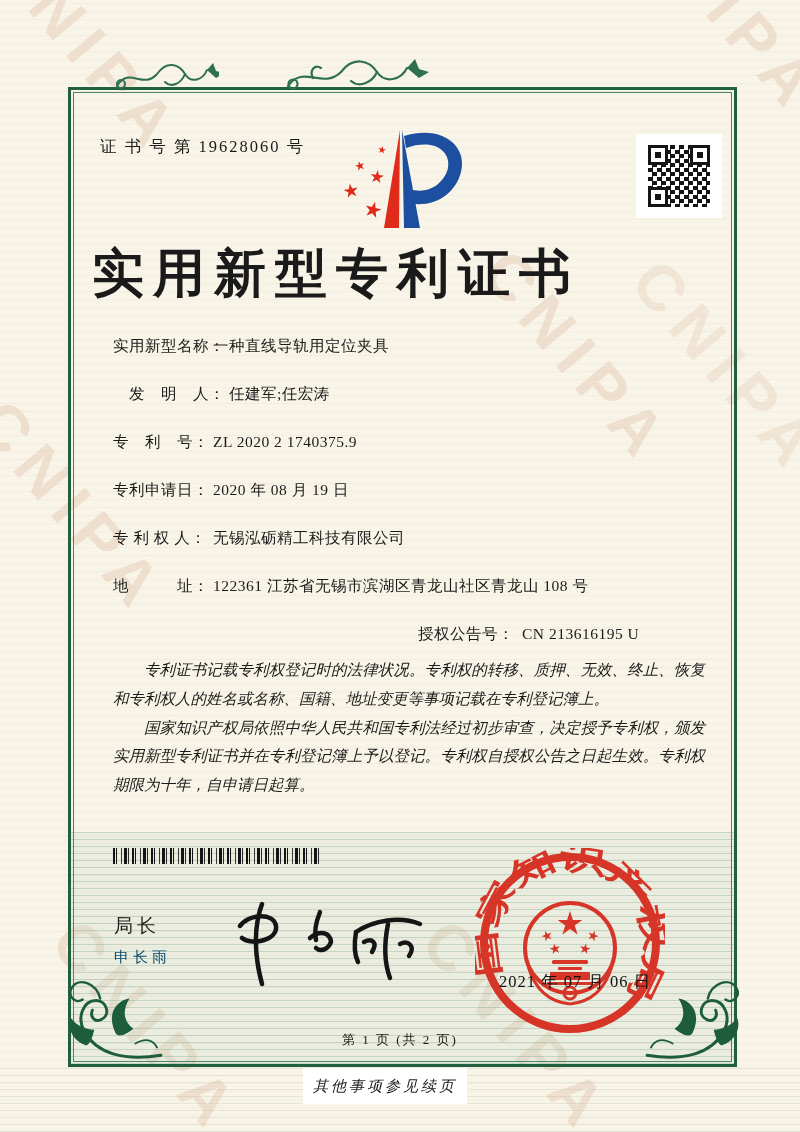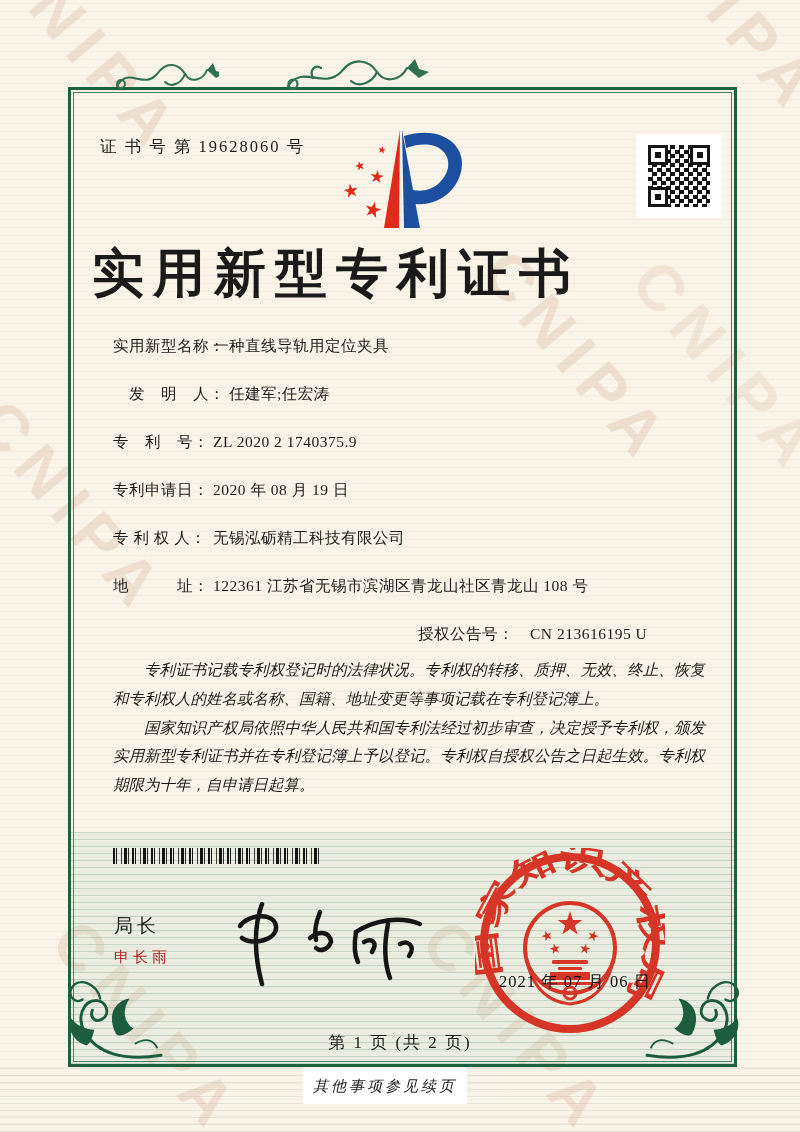--- a/index.html
+++ b/index.html
@@ -59,42 +59,42 @@
     position:absolute; left:0; top:239px; width:672px; text-align:center;
     font-size:52px; font-weight:bold; letter-spacing:9px; z-index:5;
   }
   
   .row{position:absolute; left:113px; white-space:nowrap; font-size:15.5px; z-index:5;}
   .flabel{display:inline-block; width:100px; letter-spacing:0.5px;}
   .fvalue{letter-spacing:0.5px;}
   .r1{top:336px;} .r2{top:384px;margin-left:16px;} .r3{top:432px;} .r4{top:480px;}
   .r5{top:528px;} .r6{top:576px;} .r7{top:624px;}
   .grant-no{position:absolute; left:418px; top:624px; white-space:nowrap; font-size:15.5px; z-index:5;}
-  .grant-no .glabel{letter-spacing:0.5px; margin-right:16px;}
+  .grant-no .glabel{letter-spacing:0.5px; margin-right:8px;}
   
   .body-text{
     position:absolute; left:113px; top:656px; width:592px; z-index:5;
     font-size:15.5px; line-height:28.8px; font-style:italic; text-align:justify;
   }
   .body-text p{margin:0; text-indent:2em;}
   
   .barcode{
     position:absolute; left:113px; top:848px; width:207px; height:16px; z-index:5;
     background-image:repeating-linear-gradient(90deg,
       #141414 0 2px, transparent 2px 3px, #141414 3px 4px, transparent 4px 8px,
       #3a3a3a 8px 9px, transparent 9px 11px, #141414 11px 14px, transparent 14px 15px,
       #2a2a2a 15px 16px, transparent 16px 19px);
   }
   .sig-title{position:absolute; left:114px; top:913px; font-family:"Liberation Sans","DejaVu Sans",sans-serif; font-size:19px; letter-spacing:4px; z-index:5; color:#222;}
-  .sig-name{position:absolute; left:114px; top:948px; font-family:"Liberation Sans","DejaVu Sans",sans-serif; font-size:15px; letter-spacing:4px; z-index:5; color:#b91c1c;}
+  .sig-name{position:absolute; left:114px; top:948px; font-family:"Liberation Sans","DejaVu Sans",sans-serif; font-size:15px; letter-spacing:4px; z-index:5; color:#0c4a6e;}
   .sig-script{position:absolute; left:228px; top:898px; z-index:6;}
   .seal{position:absolute; left:475px; top:848px; z-index:5; opacity:0.93;}
   .seal-date{position:absolute; left:499px; top:971px; font-size:16.5px; letter-spacing:1px; color:#111; z-index:7; white-space:nowrap;}
   
-  .page-info{position:absolute; left:0; top:1031px; width:800px; text-align:center; font-size:17px; letter-spacing:2px; z-index:5;}
+  .page-info{position:absolute; left:0; top:1031px; width:800px; text-align:center; font-size:13px; letter-spacing:2px; z-index:5;}
   .cont-note{
     position:absolute; left:303px; top:1068px; width:164px; height:36px; background:#ffffff;
     z-index:5; display:flex; align-items:center; justify-content:center;
     font-size:15px; font-style:italic; letter-spacing:3px;
   }
 </style>
 </head>
 <body>
 
 <div class="page">

